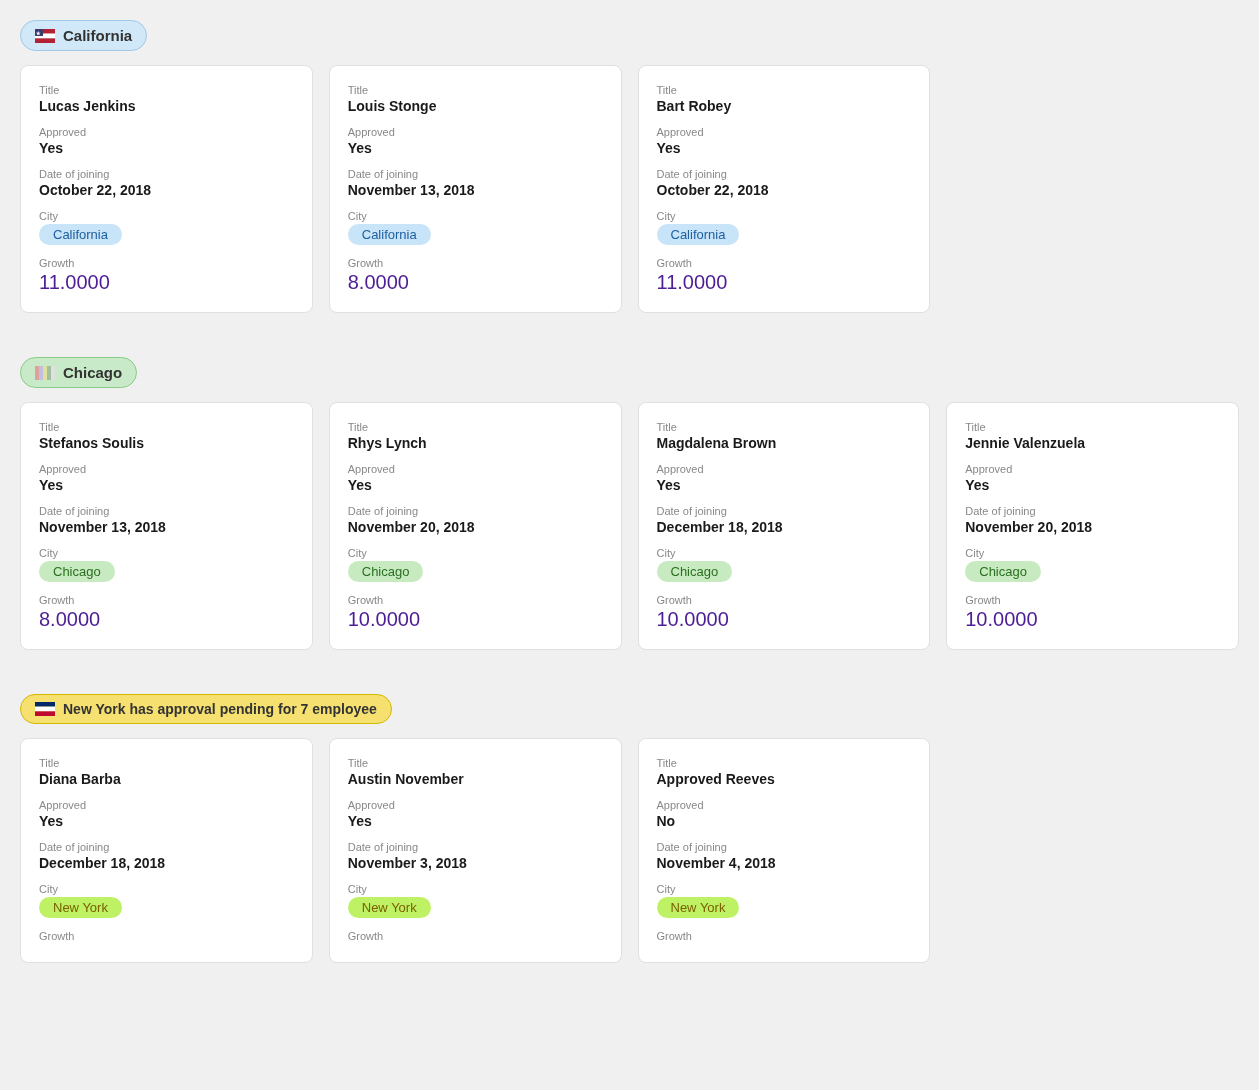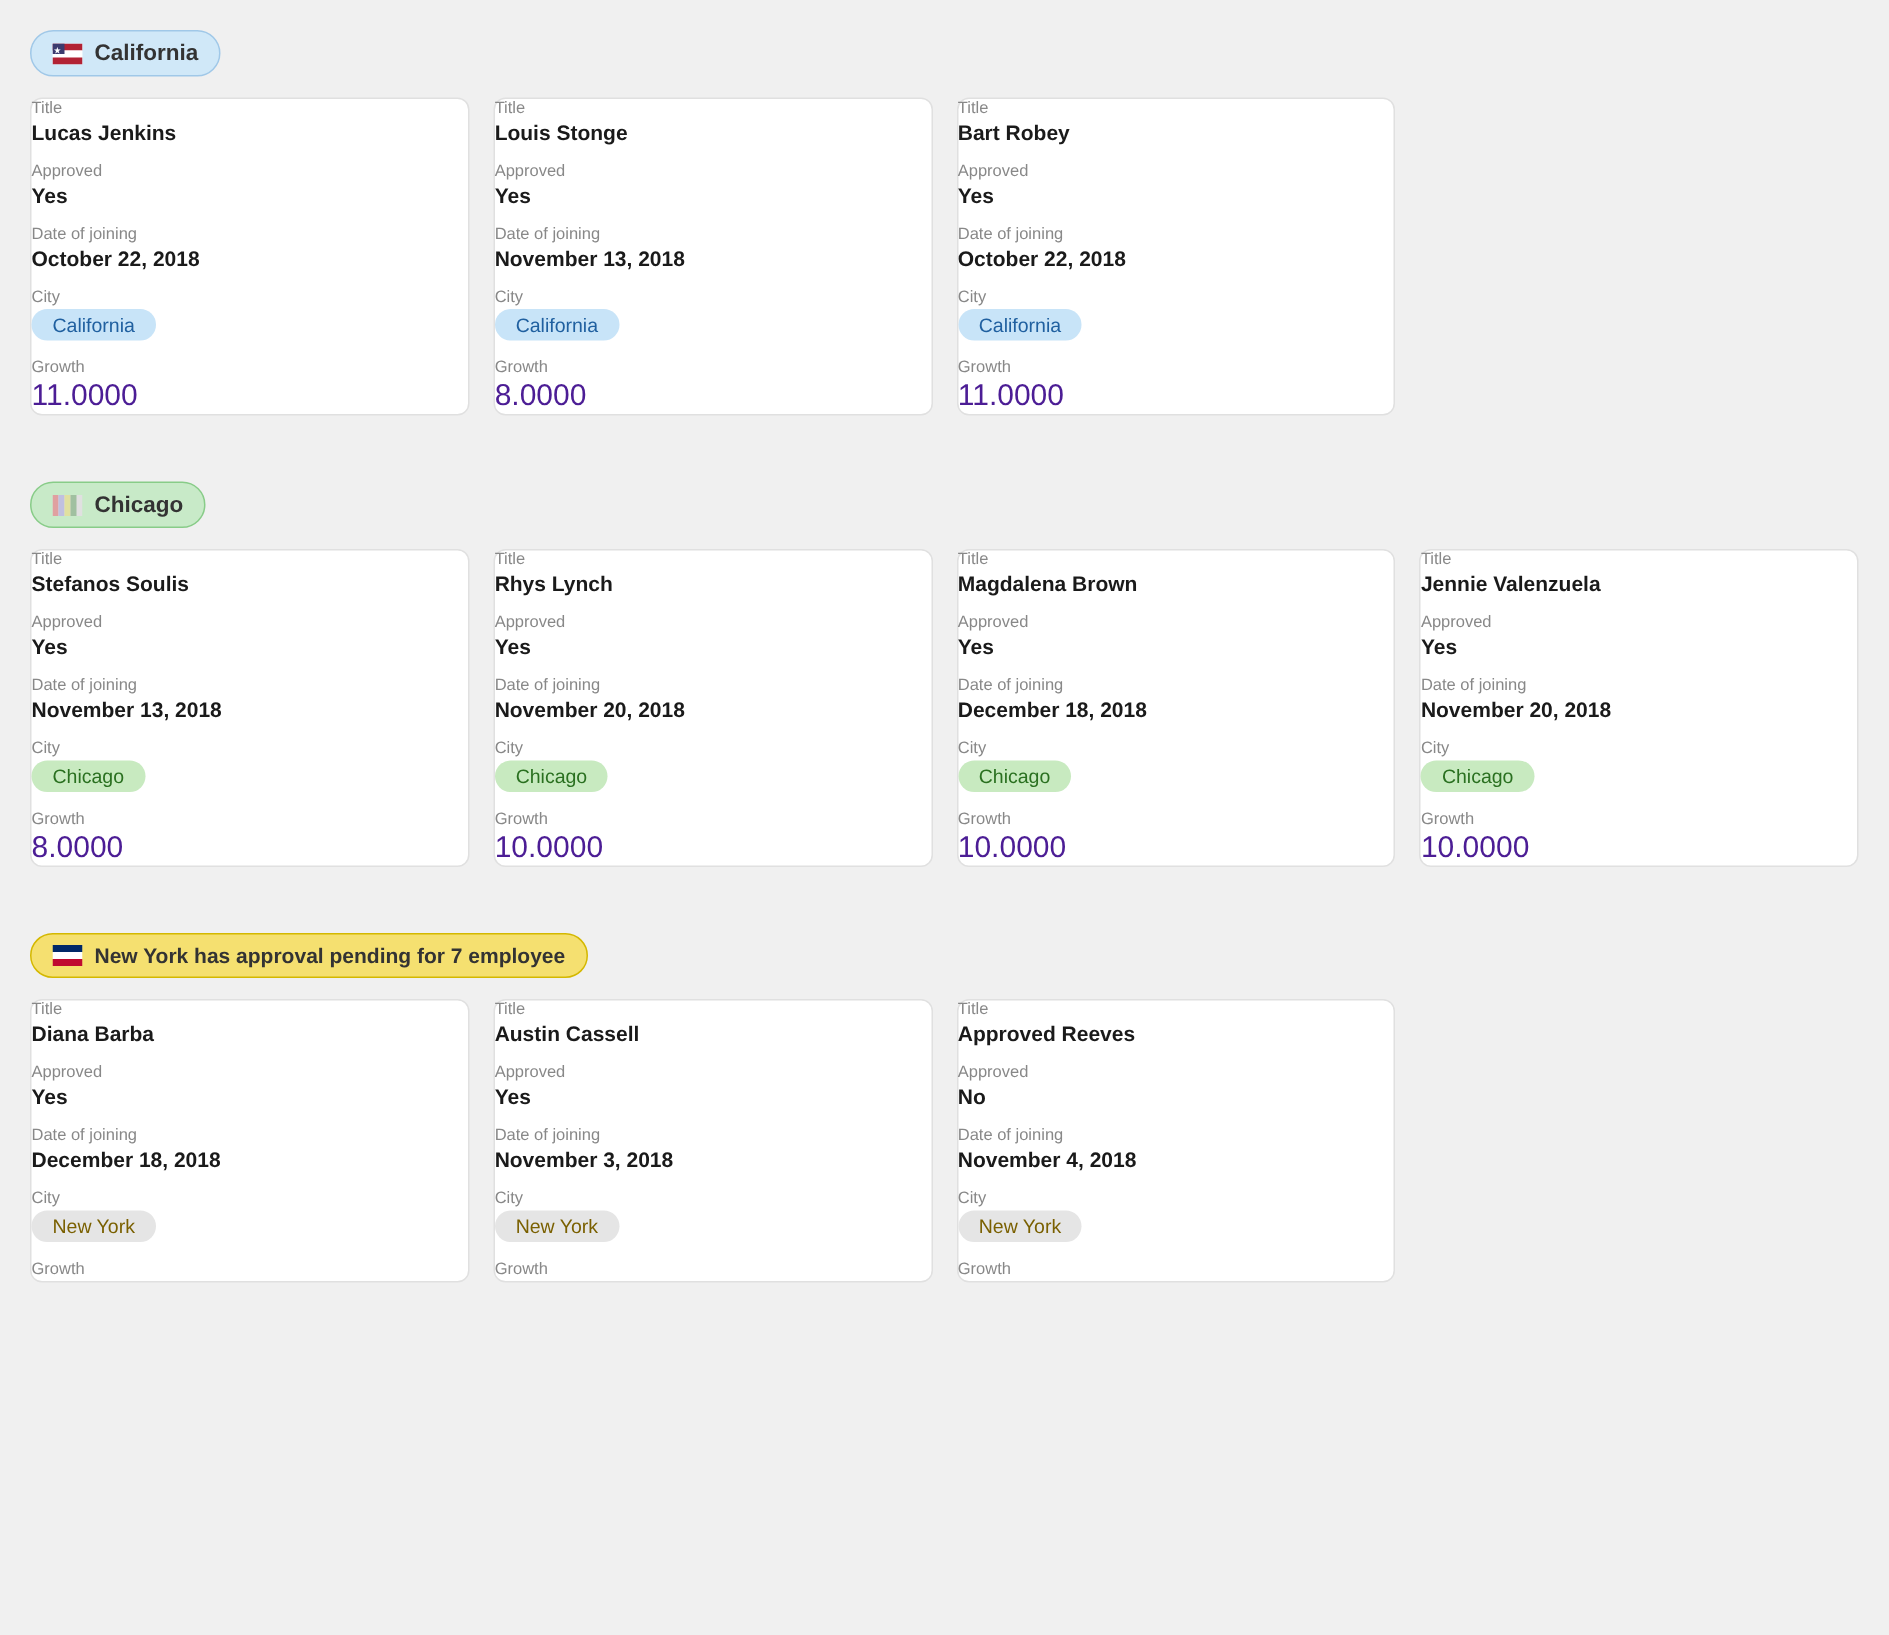--- a/index.html
+++ b/index.html
@@ -38,20 +38,21 @@
     }
     .cards-grid {
       display: grid;
       grid-template-columns: repeat(4, 1fr);
       gap: 16px;
     }
     .card {
       background: #fff;
       border: 1px solid #e0e0e0;
       border-radius: 8px;
+      padding: 18px;
       display: flex;
       flex-direction: column;
       gap: 12px;
     }
     .card-field-label {
       font-size: 11px;
       color: #888;
       margin-bottom: 2px;
     }
     .card-field-value {
@@ -71,21 +72,21 @@
     }
     .city-badge.california {
       background: #c8e4f8;
       color: #2060a0;
     }
     .city-badge.chicago {
       background: #c8eac0;
       color: #2a7020;
     }
     .city-badge.newyork {
-      background: #e5e5e5;
+      background: #bef264;
       color: #7a6000;
     }
     .growth-value {
       font-size: 20px;
       font-weight: 400;
       color: #4c1d95;
     }
   </style>
 </head>
 <body>
@@ -300,21 +301,21 @@
           <span class="city-badge newyork">New York</span>
         </div>
         <div>
           <div class="card-field-label">Growth</div>
           <div class="growth-value"></div>
         </div>
       </div>
         <div class="card">
         <div>
           <div class="card-field-label">Title</div>
-          <div class="card-field-value">Austin Cassell</div>
+          <div class="card-field-value">Austin November</div>
         </div>
         <div>
           <div class="card-field-label">Approved</div>
           <div class="card-field-value normal">Yes</div>
         </div>
         <div>
           <div class="card-field-label">Date of joining</div>
           <div class="card-field-value normal">November 3, 2018</div>
         </div>
         <div>

